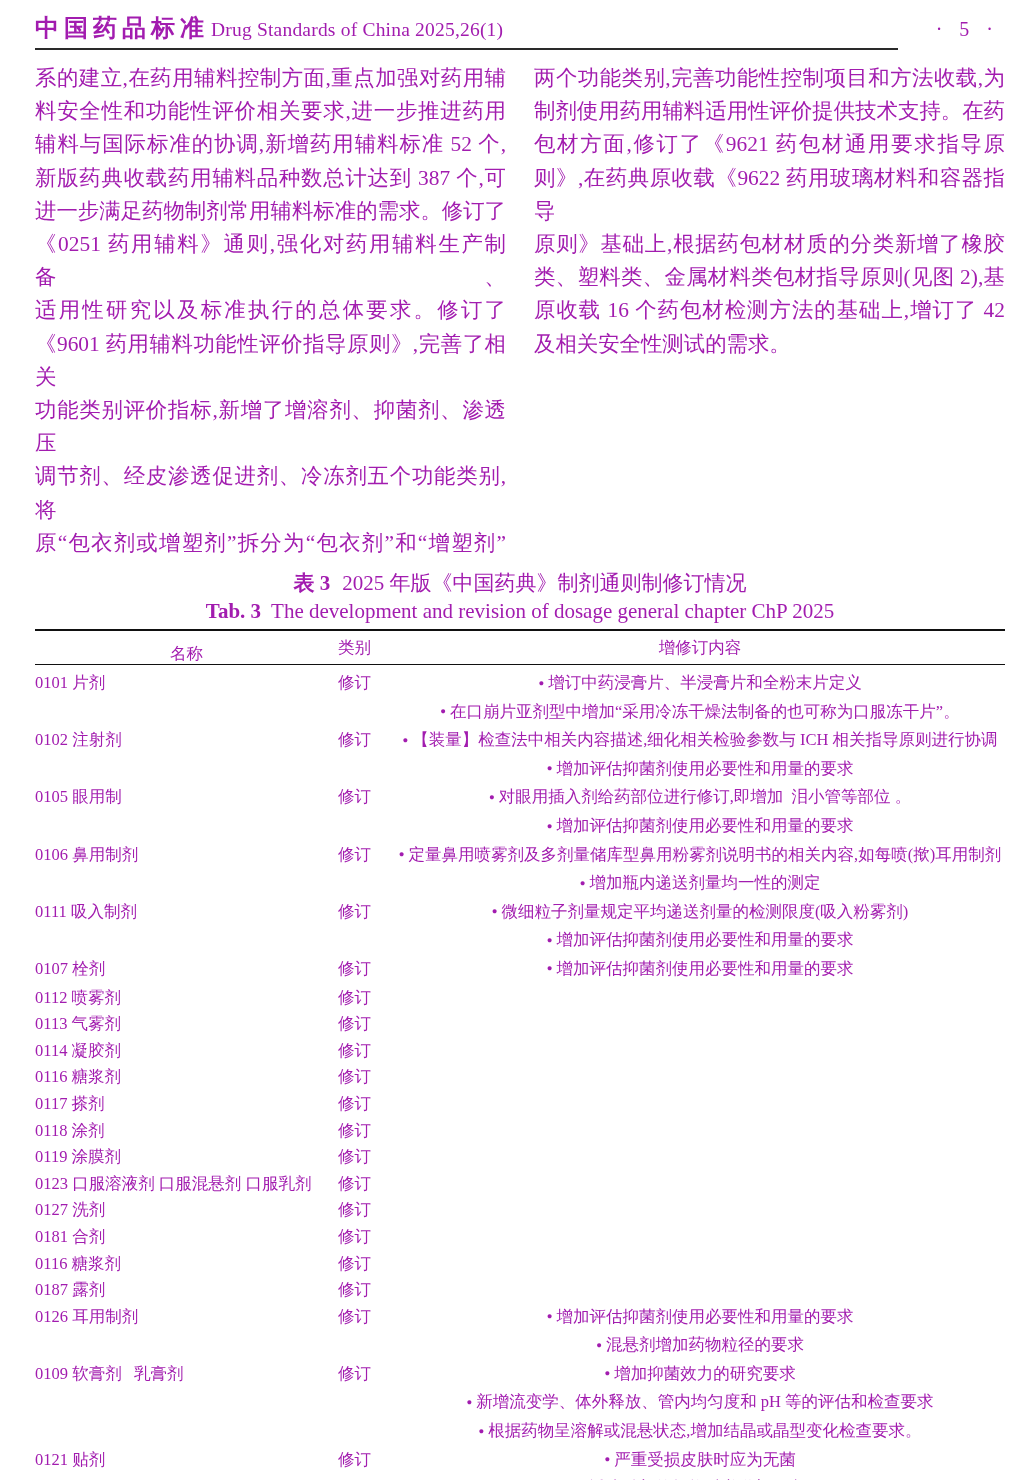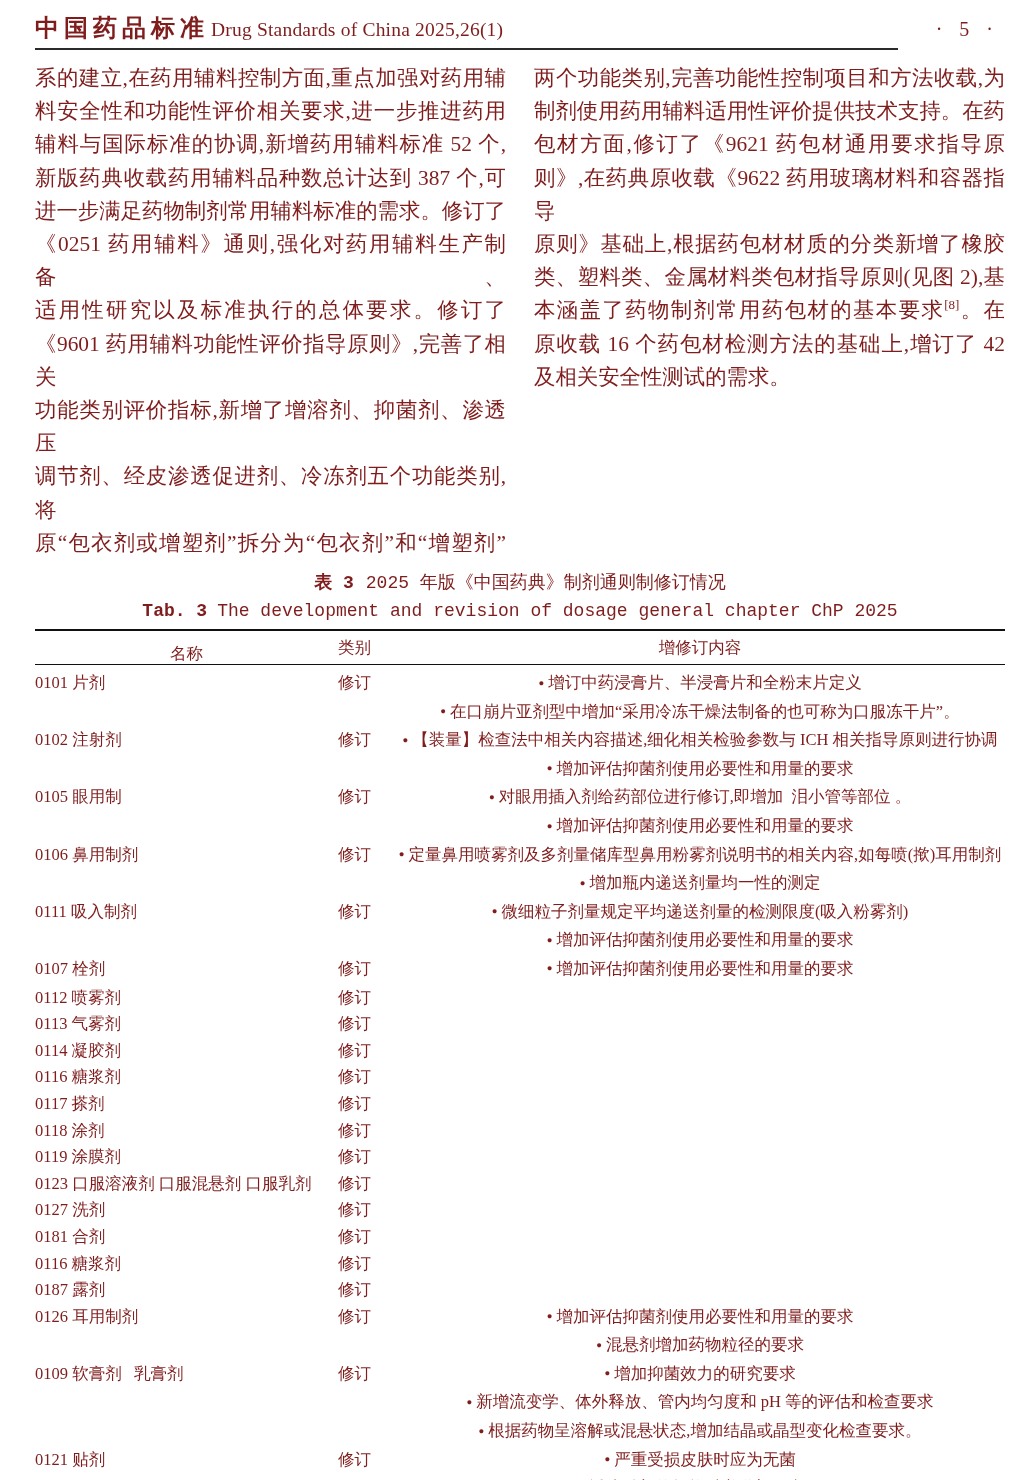--- a/index.html
+++ b/index.html
@@ -2,21 +2,21 @@
 <html lang="zh"><head>
 <meta charset="utf-8">
 <style>
   html,body { margin:0; padding:0; background:#ffffff; }
   .page {
     position:relative;
     width:1036px; height:1480px;
     box-sizing:border-box;
     padding:12px 31px 0 35px;
     background:#ffffff;
-    color:#7f1d1d;
+    color:#a21caf;
     font-family:"Liberation Serif","DejaVu Serif",serif;
     overflow:hidden;
   }
   
   .runhead { position:relative; height:38px; }
   .runhead-rule {
     position:absolute; left:0; bottom:0;
     width:863px; height:2.5px; background:#2a2a2a;
   }
   .journal-cn {
@@ -32,21 +32,21 @@
   .bodycols { display:flex; gap:28px; margin-top:12px; }
   .bcol { width:471px; font-size:21.4px; }
   .jline, .pline {
     line-height:33.2px; white-space:normal;
     text-align:justify; text-align-last:justify;
   }
   .pline { text-align:right; text-align-last:left; }
   .jline sup, .pline sup { font-size:13px; line-height:0; letter-spacing:0; }
   
   .caption { margin-top:9px; text-align:center; }
-  .cap-line { line-height:28px; font-size:18px;font-family:Liberation Mono, monospace; }
+  .cap-line { line-height:28px; font-size:21px; }
   .cap-label { font-weight:bold; margin-right:12px; }
   .cap-en-label { font-weight:bold; margin-right:10px; }
   
   .dtable {
     margin-top:4px;
     border-top:2.5px solid #111;
     border-bottom:2.5px solid #111;
     font-size:16.5px;
   }
   .thead-row {
@@ -93,21 +93,20 @@
         <div class="jline">调节剂、经皮渗透促进剂、冷冻剂五个功能类别,将</div>
         <div class="jline">原“包衣剂或增塑剂”拆分为“包衣剂”和“增塑剂”</div>
       </div>
     <div class="bcol" id="right-col">
         <div class="jline">两个功能类别,完善功能性控制项目和方法收载,为</div>
         <div class="jline">制剂使用药用辅料适用性评价提供技术支持。在药</div>
         <div class="jline">包材方面,修订了《9621 药包材通用要求指导原</div>
         <div class="jline">则》,在药典原收载《9622 药用玻璃材料和容器指导</div>
         <div class="jline">原则》基础上,根据药包材材质的分类新增了橡胶</div>
         <div class="jline">类、塑料类、金属材料类包材指导原则(见图 2),基</div>
-        <div class="jline"><span>本涵盖了药物制剂常用药包材的基本要求</span><sup>[8]</sup><span>。在</span></div>
         <div class="jline">原收载 16 个药包材检测方法的基础上,增订了 42</div>
         <div class="pline">及相关安全性测试的需求。</div>
       </div>
   </div>
 
   <div class="caption">
     <div class="cap-line">
       <span class="cap-label">表 3</span><span>2025 年版《中国药典》制剂通则制修订情况</span>
     </div>
     <div class="cap-line">

